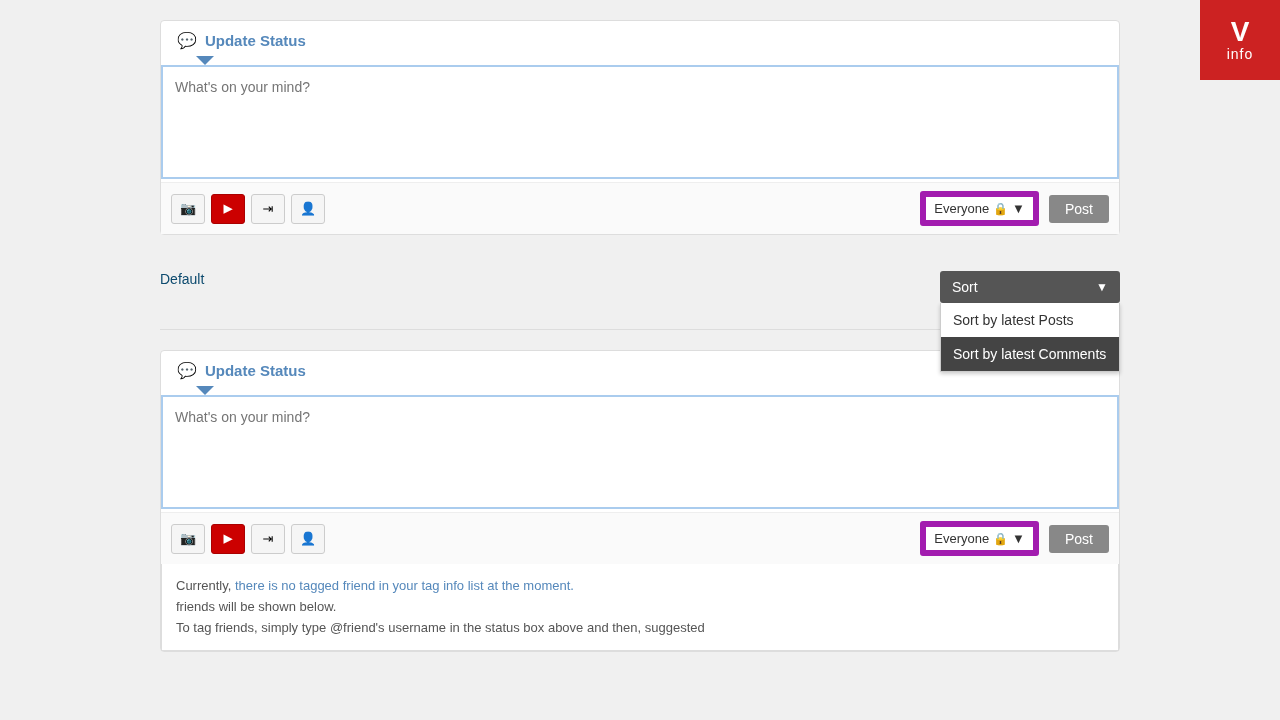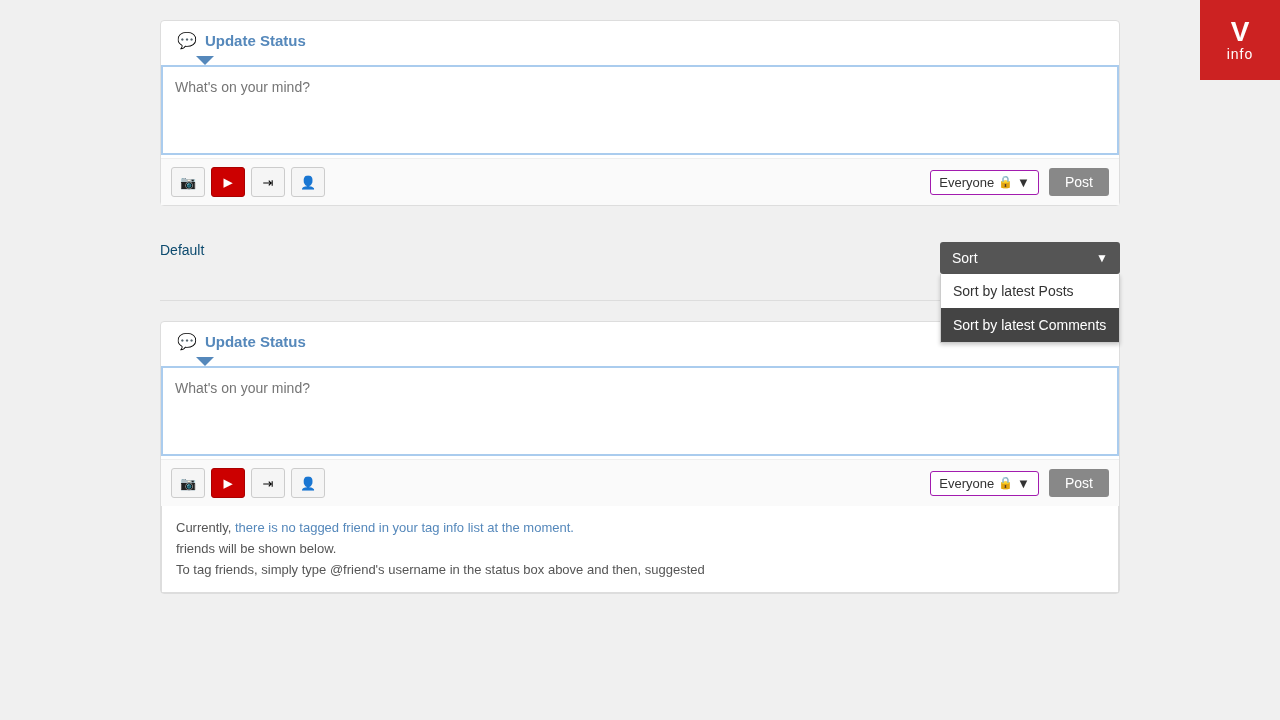--- a/index.html
+++ b/index.html
@@ -46,21 +46,21 @@
     }
 
     .status-textarea {
       width: 100%;
       border: 2px solid #aaccee;
       border-radius: 0;
       padding: 12px;
       font-size: 14px;
       color: #aaa;
       resize: none;
-      height: 90px;
+      height: 114px;
       outline: none;
       font-family: Arial, sans-serif;
     }
 
     .status-toolbar {
       display: flex;
       align-items: center;
       padding: 8px 10px;
       border-top: 1px solid #eee;
       background: #fafafa;
@@ -86,21 +86,21 @@
       color: white;
       font-size: 11px;
       font-weight: bold;
     }
 
     .toolbar-spacer { flex: 1; }
 
     .privacy-selector {
       display: flex;
       align-items: center;
-      border: 1px solid #a21caf;
+      border: 6px solid #a21caf;
       border-radius: 3px;
       padding: 4px 8px;
       background: #fff;
       gap: 4px;
       font-size: 13px;
       cursor: pointer;
     }
 
     .privacy-selector .lock-icon {
       font-size: 12px;

